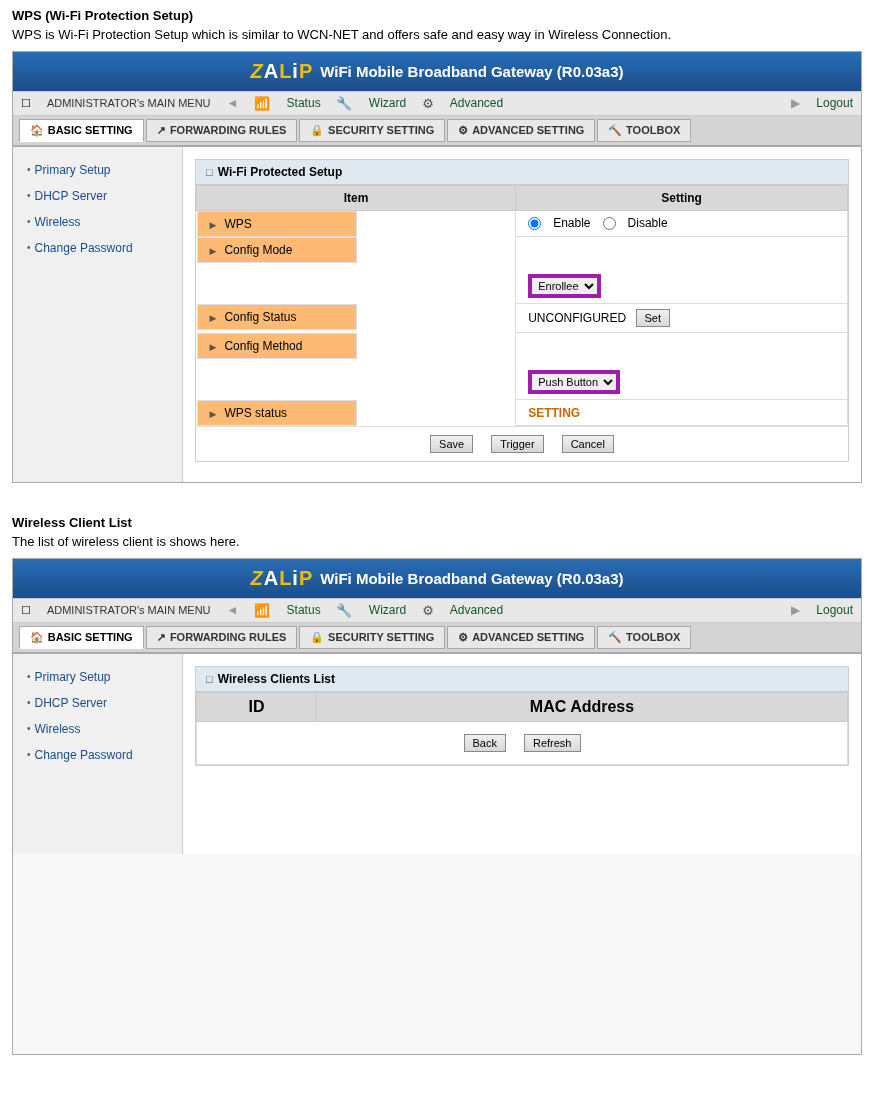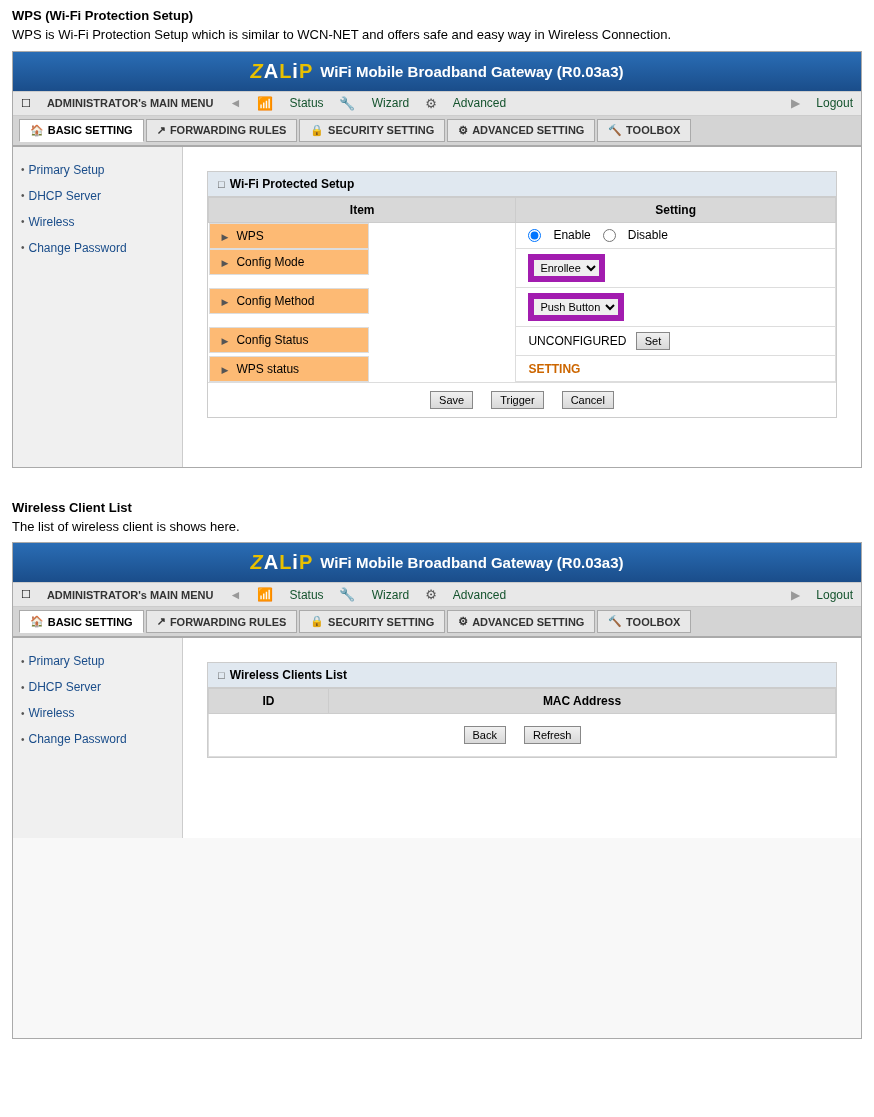--- a/index.html
+++ b/index.html
@@ -126,39 +126,39 @@
 
     
     .gw-sidebar {
       width: 170px;
       background: #f0f0f0;
       border-right: 1px solid #ccc;
       padding: 10px 0;
     }
 
     .sidebar-item {
-      padding: 6px 8px;
+      padding: 6px 14px;
       font-size: 12px;
       cursor: pointer;
       color: #1a4d8a;
       display: flex;
       align-items: center;
       gap: 4px;
     }
 
     .sidebar-item::before {
       content: "•";
       color: #555;
       font-size: 10px;
     }
 
     
     .gw-main {
       flex: 1;
-      padding: 24px;
+      padding: 12px;
     }
 
     
     .panel-box {
       border: 1px solid #ccc;
       margin-bottom: 8px;
     }
 
     .panel-title {
       background: #e0e8f0;
@@ -245,21 +245,22 @@
       display: flex;
       align-items: center;
       gap: 12px;
       font-size: 12px;
     }
 
     
     select.small-select {
       font-size: 11px;
       padding: 1px 2px;
-      border: 6px solid #a21caf;
+      border: 4px solid #a21caf;
+      margin-top: 32px;
     }
 
     
     .status-noused {
       color: #cc6600;
       font-weight: bold;
       font-size: 12px;
     }
 
     
@@ -276,41 +277,41 @@
     .client-table {
       width: 100%;
       border-collapse: collapse;
     }
 
     .client-table th {
       background: #d8d8d8;
       border: 1px solid #ccc;
       padding: 5px 12px;
       text-align: center;
-      font-size: 12px;
+      font-size: 16px;
     }
 
     .client-table td {
       border: 1px solid #ddd;
       padding: 5px 12px;
       font-size: 12px;
       margin-left: 20px;
     }
 
     .unconfigured-text {
       font-size: 12px;
       font-weight: normal;
       color: #000;
     }
 
     
     .nav-admin {
       font-size: 11px;
       color: #333;
-      font-weight: bold;
+      font-weight: normal;
     }
   </style>
 </head>
 <body>
 
 <div class="page-wrapper">
 
   <div>
     <p class="section-title">WPS (Wi-Fi Protection Setup)</p>
     <p class="section-desc">WPS is Wi-Fi Protection Setup which is similar to WCN-NET and offers safe and easy way in Wireless Connection.</p>
@@ -423,37 +424,37 @@
                   <td class="td-setting">
                     <select class="small-select">
                       <option>Enrollee</option>
                     </select>
                   </td>
                 </tr>
 
                 <tr>
                   <td class="td-item">
                     <span class="row-arrow"></span>
+                    <span>Config Status</span>
+                  </td>
+                  <td class="td-setting">
+                    <span class="unconfigured-text" style="margin-right:6px;">UNCONFIGURED</span>
+                    <button class="btn">Set</button>
+                  </td>
+                </tr>
+
+                <tr>
+                  <td class="td-item">
+                    <span class="row-arrow"></span>
                     <span>Config Method</span>
                   </td>
                   <td class="td-setting">
                     <select class="small-select">
                       <option>Push Button</option>
                     </select>
-                  </td>
-                </tr>
-
-                <tr>
-                  <td class="td-item">
-                    <span class="row-arrow"></span>
-                    <span>Config Status</span>
-                  </td>
-                  <td class="td-setting">
-                    <span class="unconfigured-text" style="margin-right:6px;">UNCONFIGURED</span>
-                    <button class="btn">Set</button>
                   </td>
                 </tr>
 
                 <tr>
                   <td class="td-item">
                     <span class="row-arrow"></span>
                     <span>WPS status</span>
                   </td>
                   <td class="td-setting">
                     <span class="status-noused">SETTING</span>

